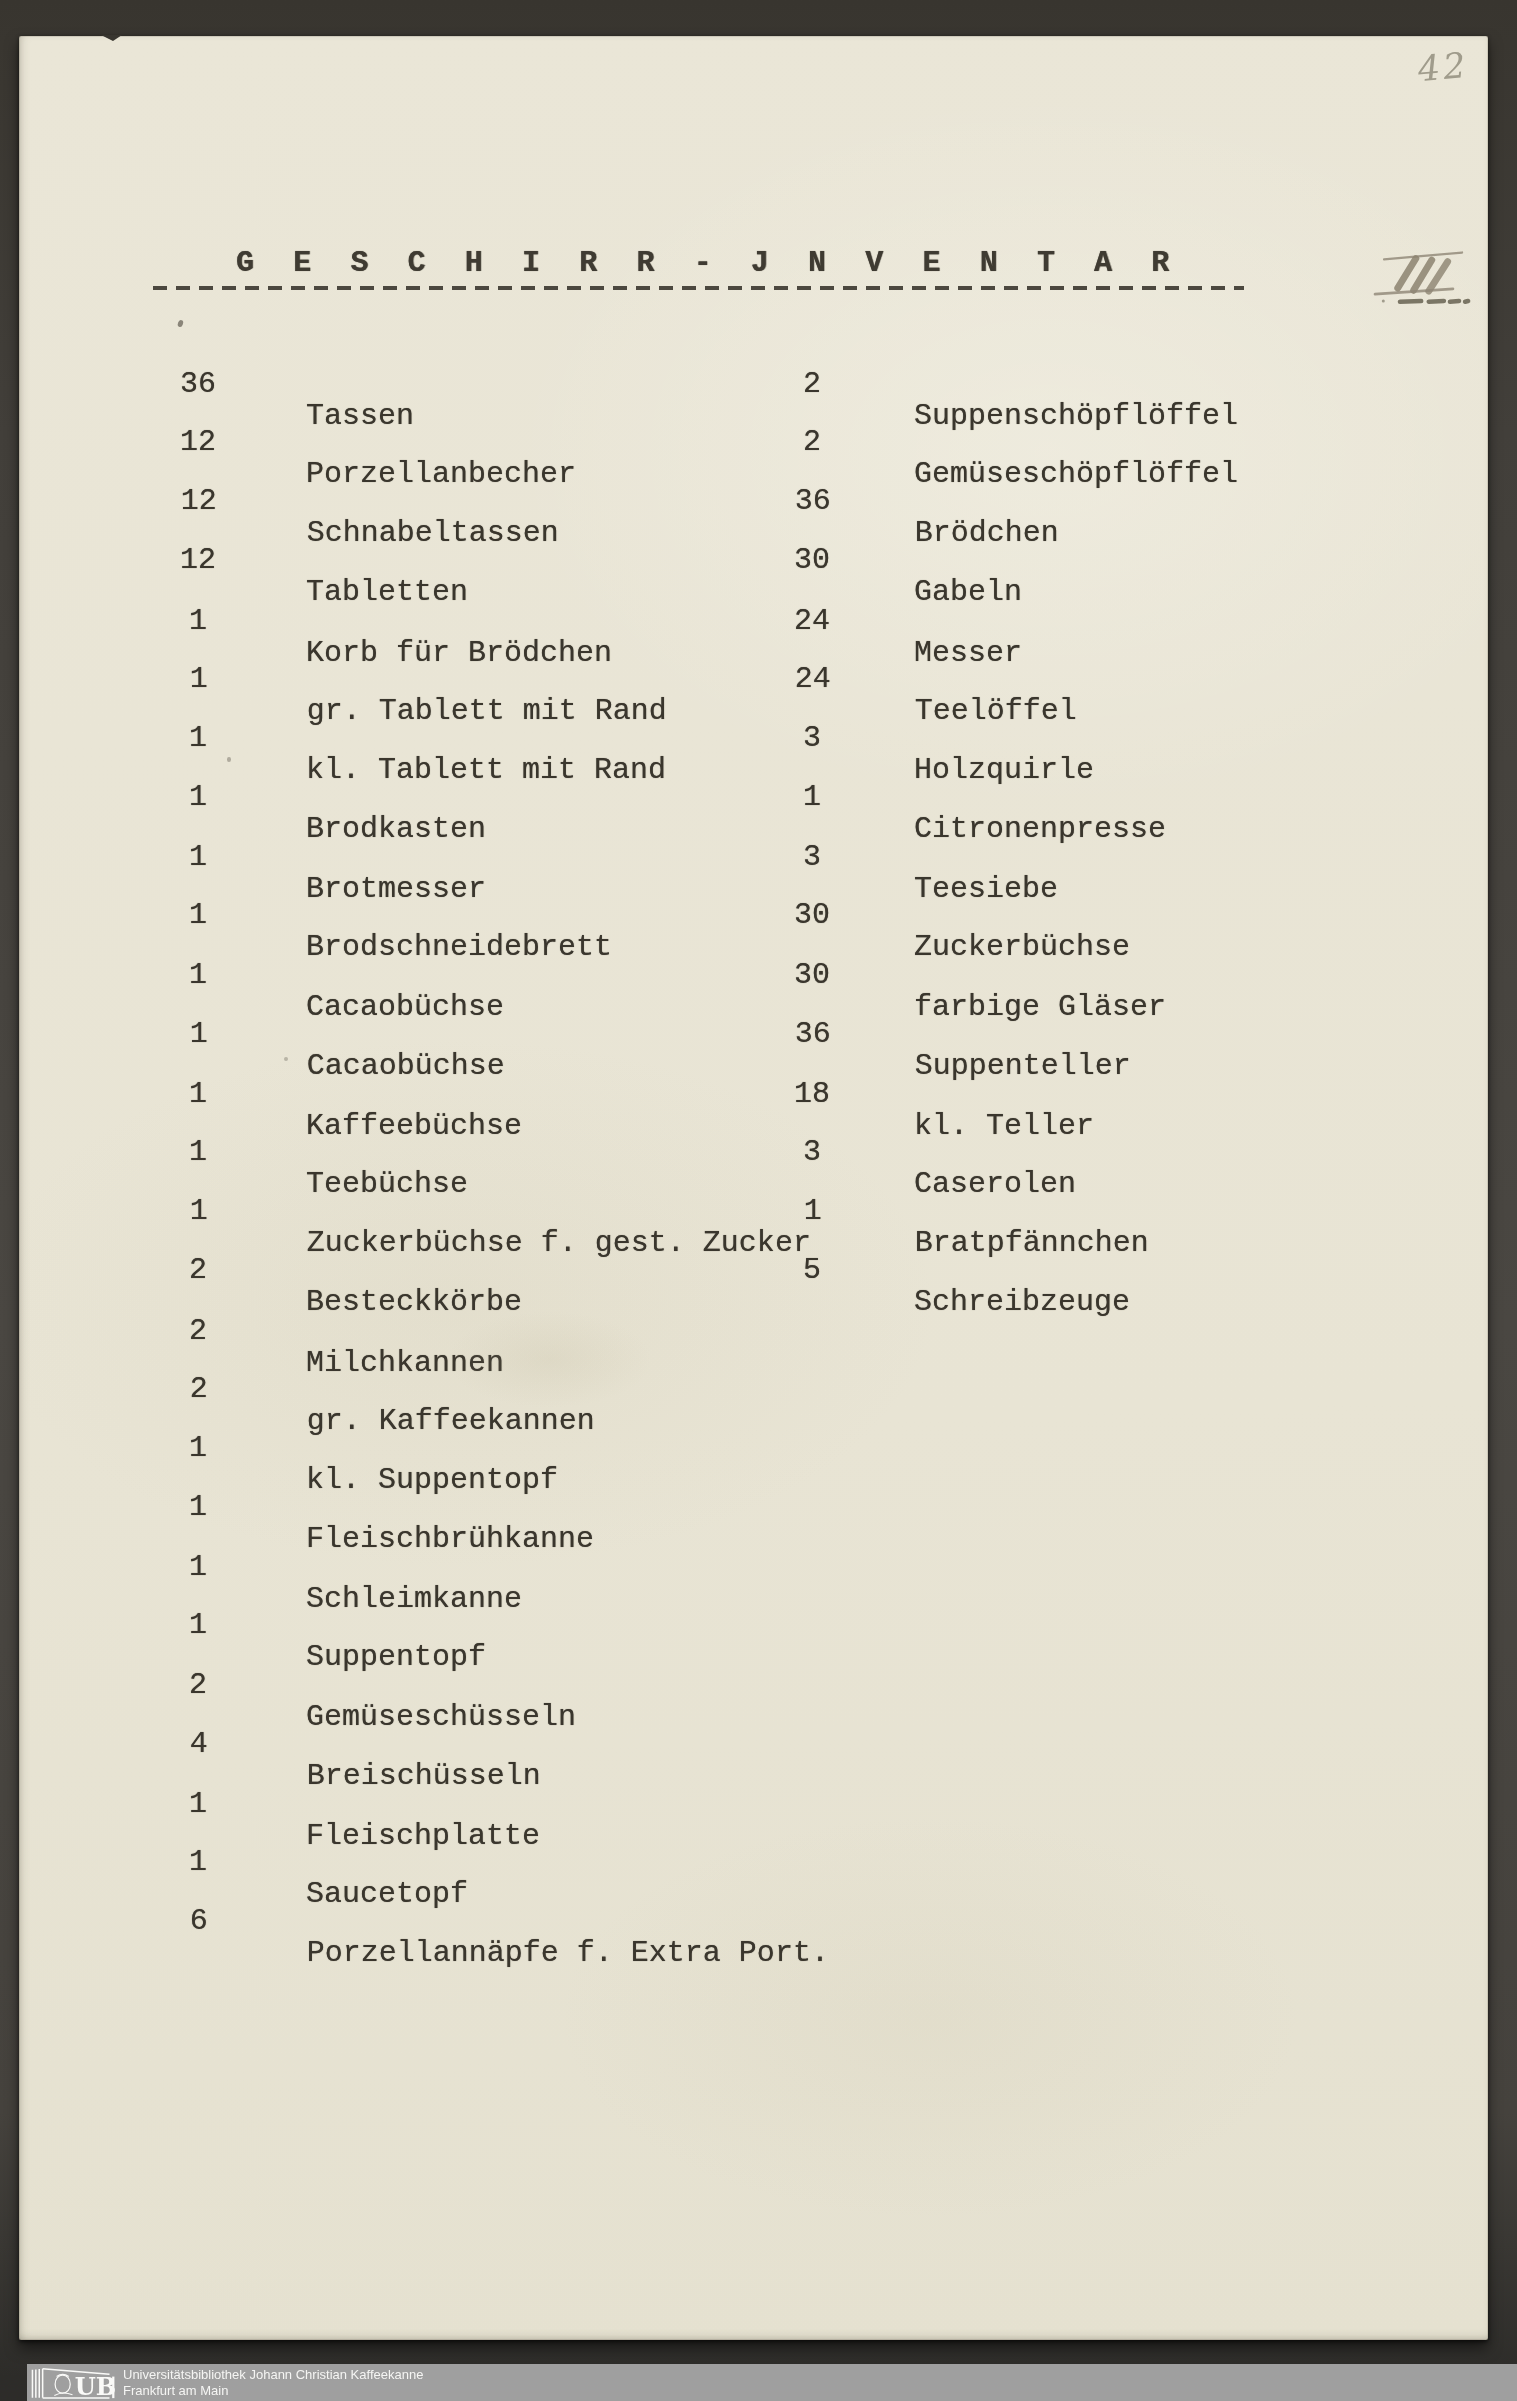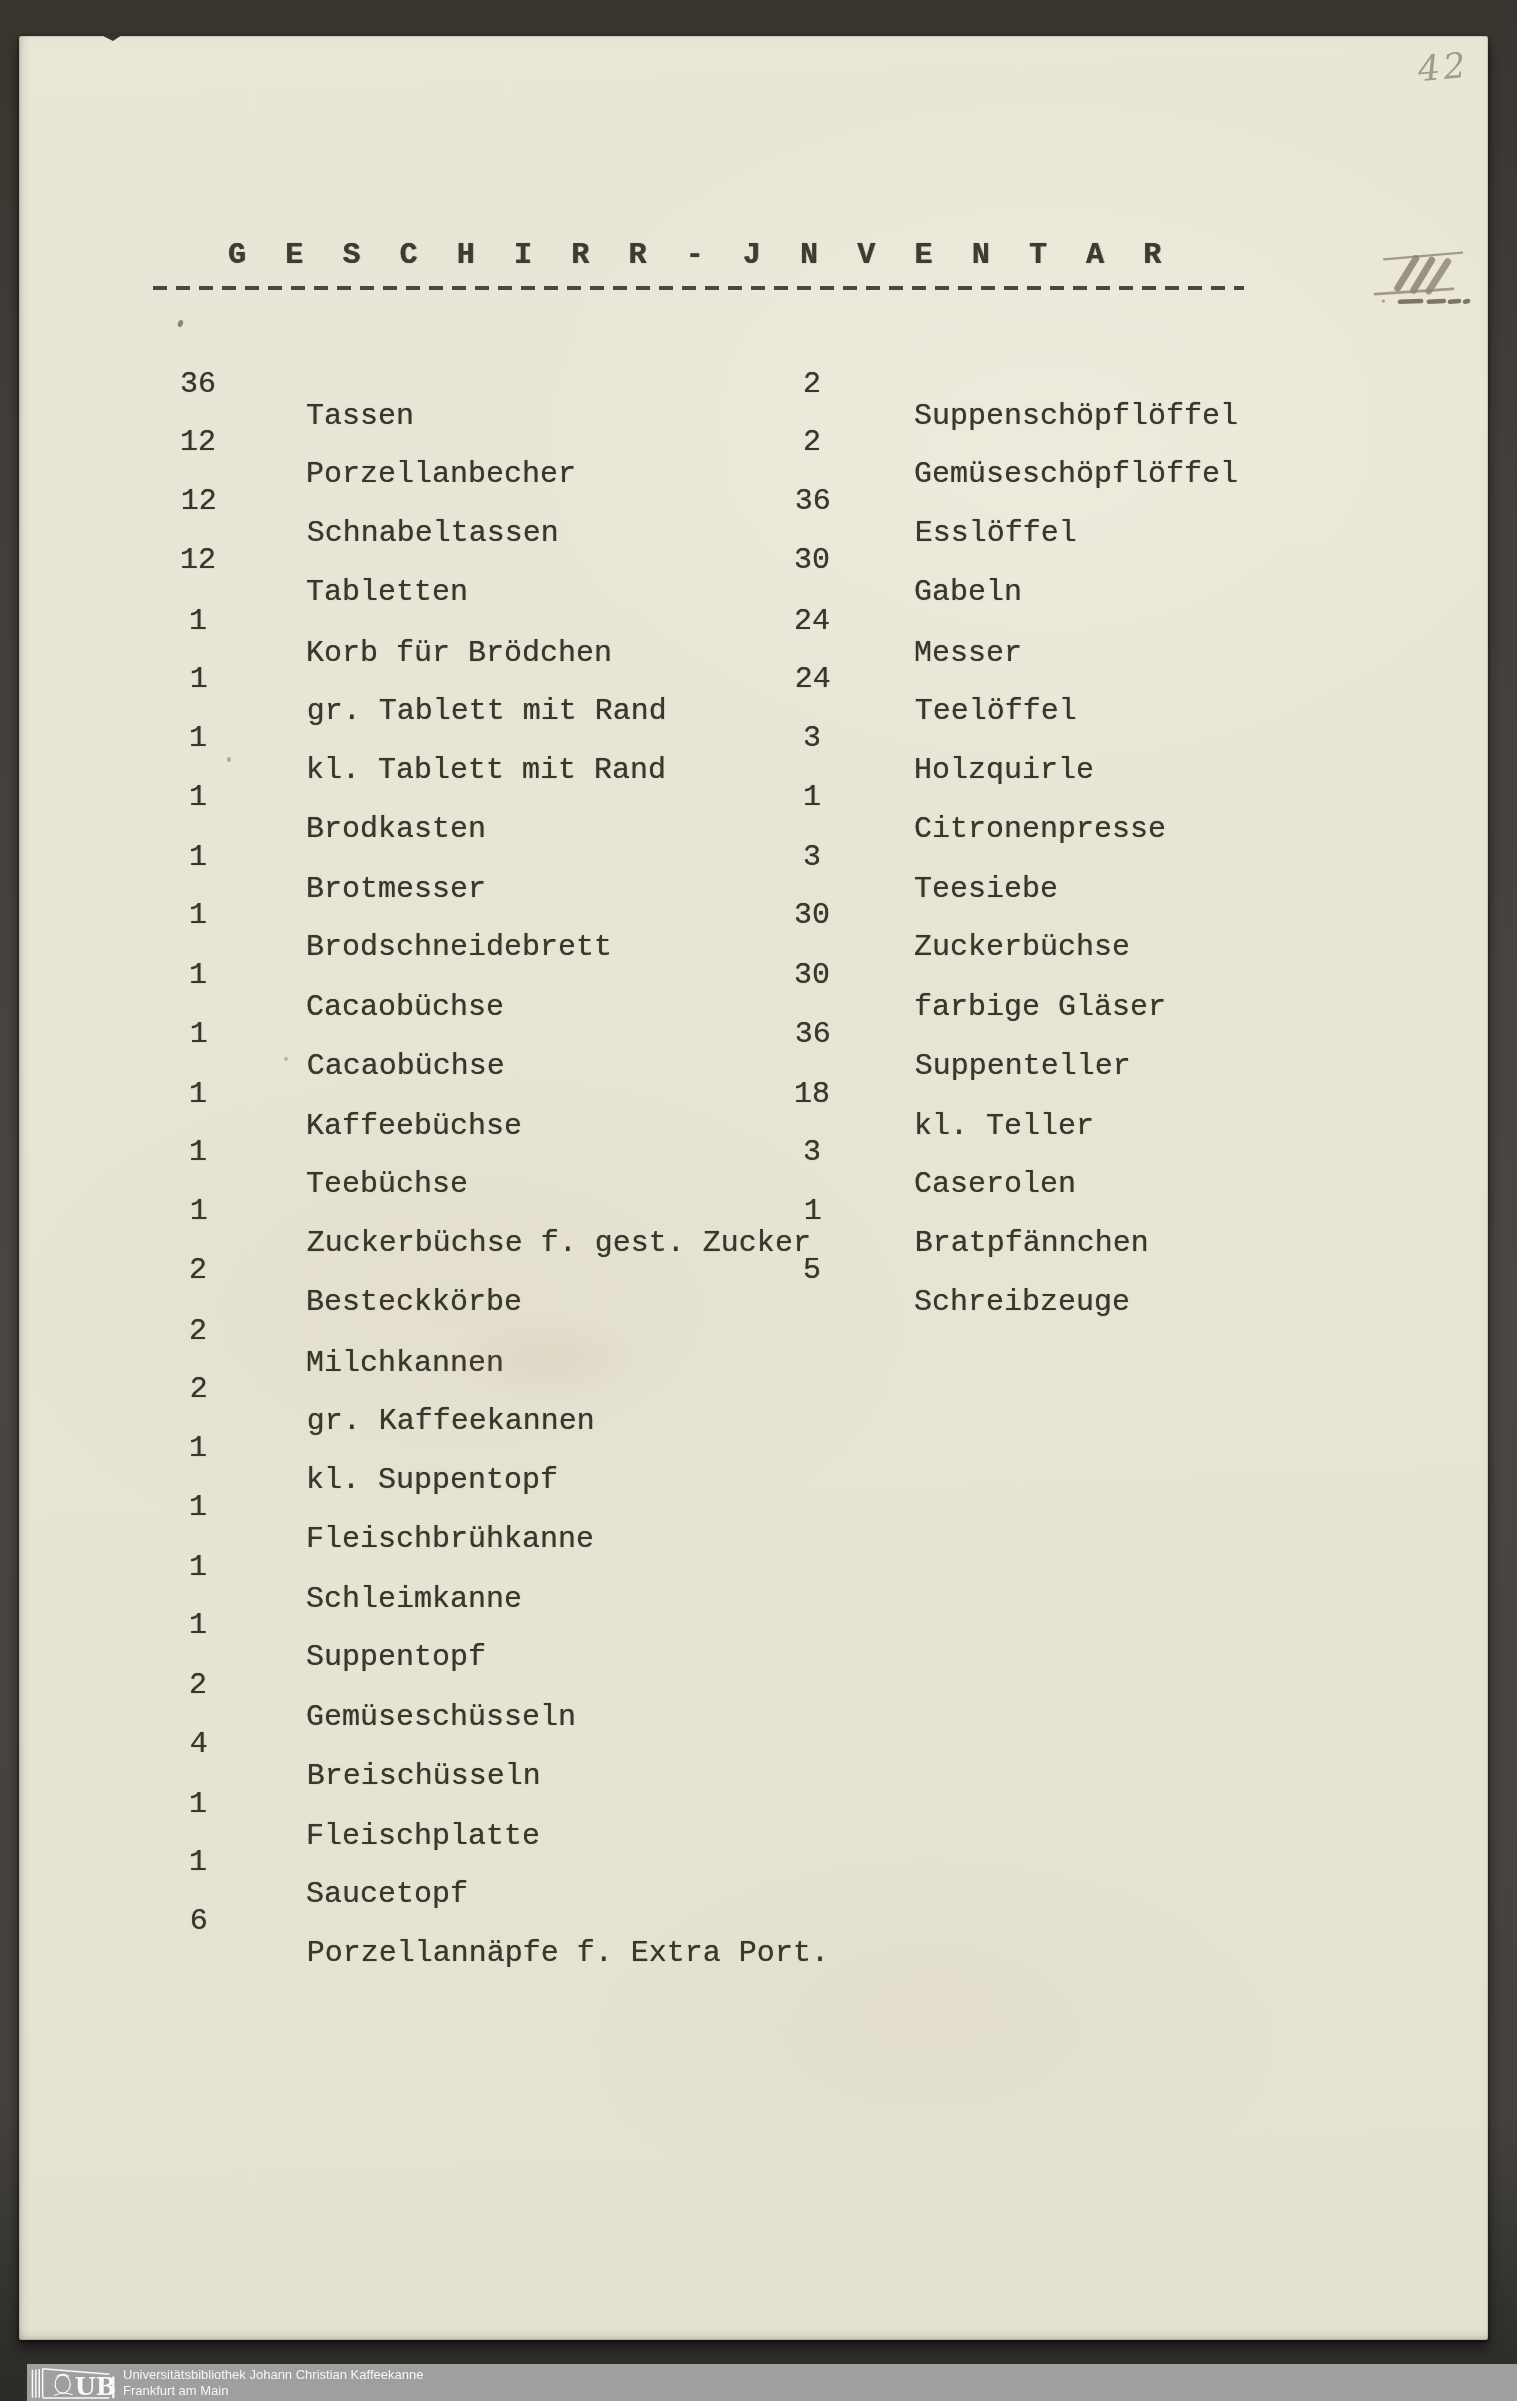--- a/index.html
+++ b/index.html
@@ -19,21 +19,21 @@
     border-radius:2.3px;
     box-shadow:0 7.6px 13.7px rgba(0,0,0,.5), 0 1.5px 3.8px rgba(0,0,0,.55),
                inset 0 0 0 0.8px rgba(125,118,100,.28),
                inset 6px 0 10.6px -6.8px rgba(95,90,75,.45),
                inset 0 -6px 10.6px -6.8px rgba(95,90,75,.45);}
   .notch{position:absolute;left:82px;top:-1.5px;width:0;height:0;
     border-left:12px solid transparent;border-right:9px solid transparent;
     border-top:6.8px solid #38352f;}
 
   
-  .title{position:absolute;left:209px;top:202px;margin:0;
+  .title{position:absolute;left:209px;top:202px;margin:8px;
     font:bold 30px/35px "Liberation Mono", monospace;letter-spacing:10.6px;
     color:#3f3b32;text-shadow:0 0 0.8px rgba(63,59,50,.85),0.8px 0 0 rgba(63,59,50,.35);
     white-space:nowrap;}
   .title-underline{position:absolute;left:134px;top:250px;width:1091px;height:3.8px;
     background:repeating-linear-gradient(90deg,#3b372f 0 14.4px,transparent 14.4px 23px);
     filter:blur(0.3px);opacity:.9;}
 
   .col{position:absolute;left:0;top:0;width:100%;height:100%;}
   .row{position:absolute;height:35px;white-space:nowrap;
     color:#3a362d;font:400 30px/35px "Liberation Mono", monospace;
@@ -204,21 +204,21 @@
         <div class="row" style="top: 330px;">
           <span class="qty">2</span>
           <span class="label">Suppenschöpflöffel</span>
         </div>
         <div class="row" style="top: 389px;">
           <span class="qty">2</span>
           <span class="label">Gemüseschöpflöffel</span>
         </div>
         <div class="row" style="top: 448px;">
           <span class="qty">36</span>
-          <span class="label">Esslöffel</span>
+          <span class="label">Brödchen</span>
         </div>
         <div class="row" style="top: 507px;">
           <span class="qty">30</span>
           <span class="label">Gabeln</span>
         </div>
         <div class="row" style="top: 567px;">
           <span class="qty">24</span>
           <span class="label">Messer</span>
         </div>
         <div class="row" style="top: 626px;">

